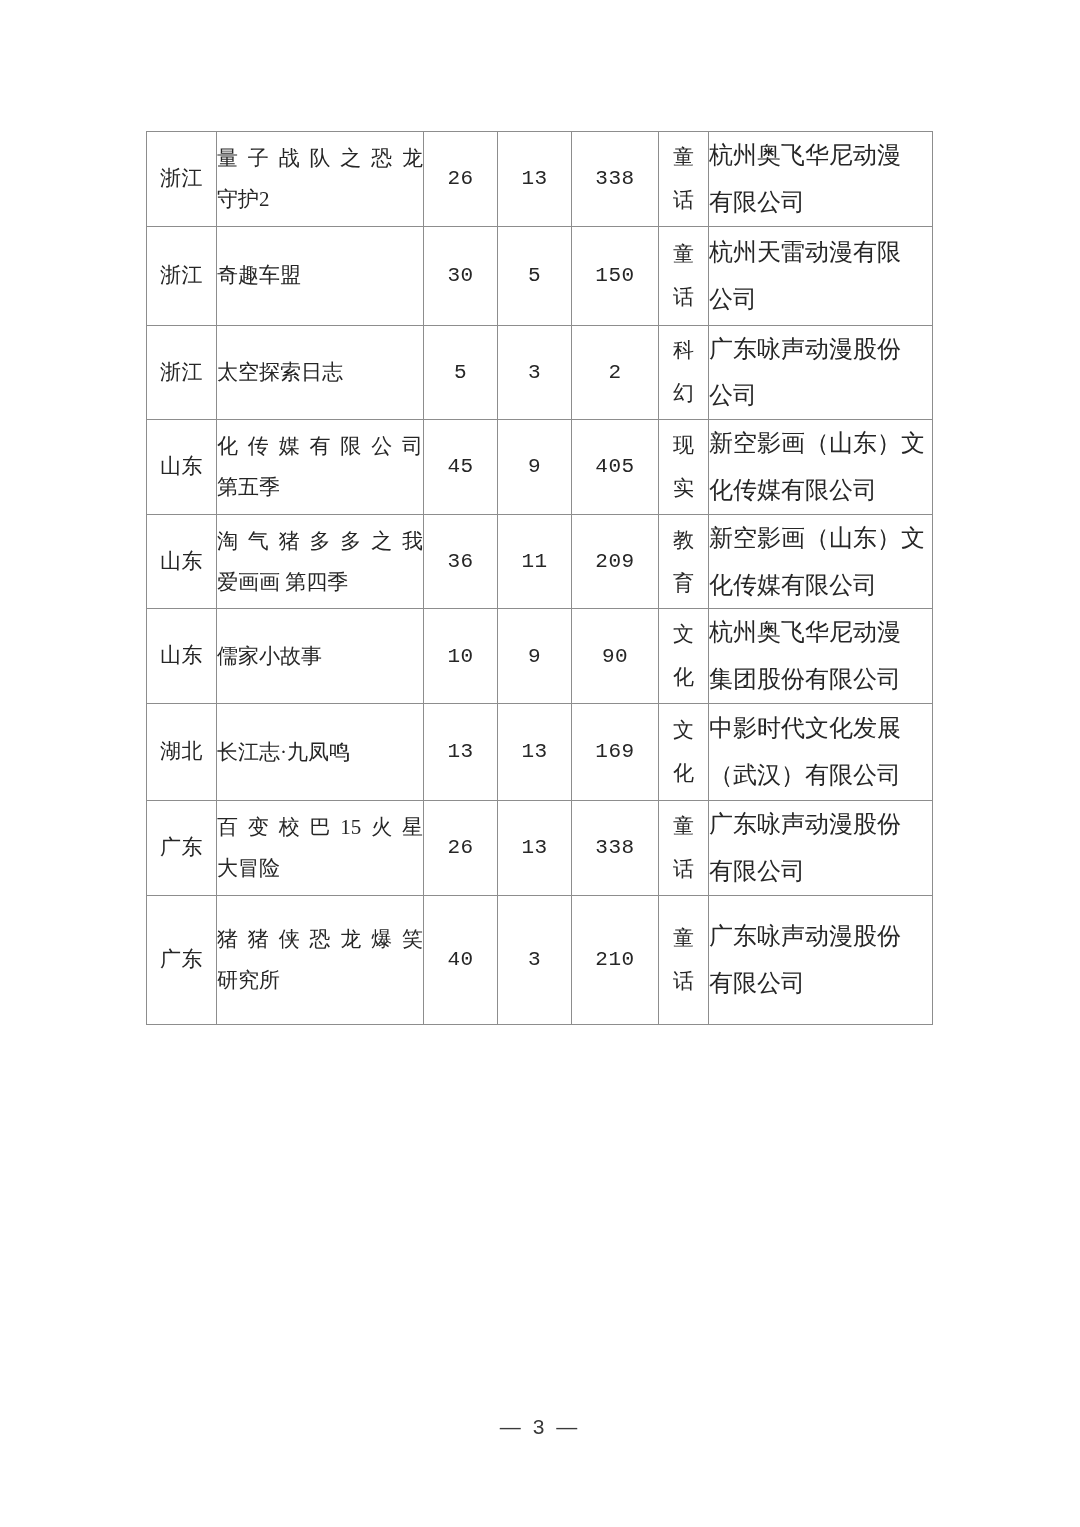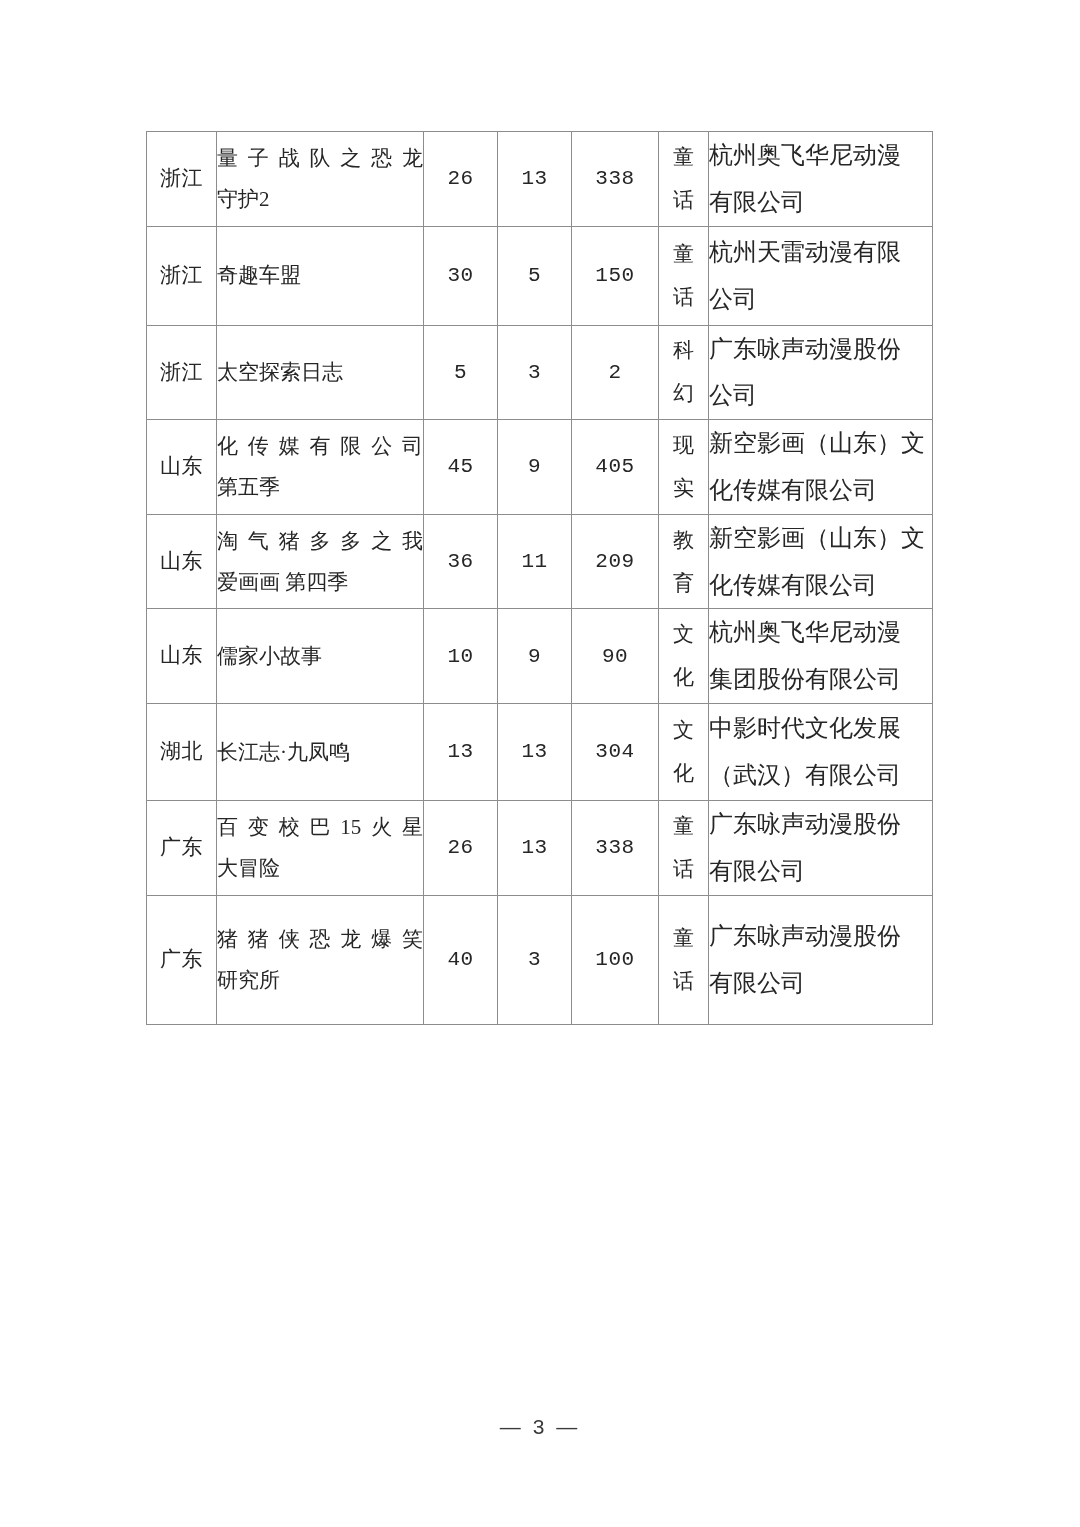--- a/index.html
+++ b/index.html
@@ -240,21 +240,21 @@
             <span class="line">集团股份有限公司</span>
           </td>
         </tr>
         <tr style="height: 97px;">
           <td class="cell-region">湖北</td>
           <td class="cell-title single">
             <span class="line last">长江志·九凤鸣</span>
           </td>
           <td class="cell-num">13</td>
           <td class="cell-num">13</td>
-          <td class="cell-num">304</td>
+          <td class="cell-num">169</td>
           <td class="cell-genre">
             <span class="gchar">文</span>
             <span class="gchar">化</span>
           </td>
           <td class="cell-company">
             <span class="line">中影时代文化发展</span>
             <span class="line">（武汉）有限公司</span>
           </td>
         </tr>
         <tr style="height: 92px;">
@@ -276,21 +276,21 @@
           </td>
         </tr>
         <tr style="height: 129px;">
           <td class="cell-region">广东</td>
           <td class="cell-title">
             <span class="line">猪猪侠恐龙爆笑</span>
             <span class="line last">研究所</span>
           </td>
           <td class="cell-num">40</td>
           <td class="cell-num">3</td>
-          <td class="cell-num">100</td>
+          <td class="cell-num">210</td>
           <td class="cell-genre">
             <span class="gchar">童</span>
             <span class="gchar">话</span>
           </td>
           <td class="cell-company">
             <span class="line">广东咏声动漫股份</span>
             <span class="line">有限公司</span>
           </td>
         </tr>
       </tbody>

